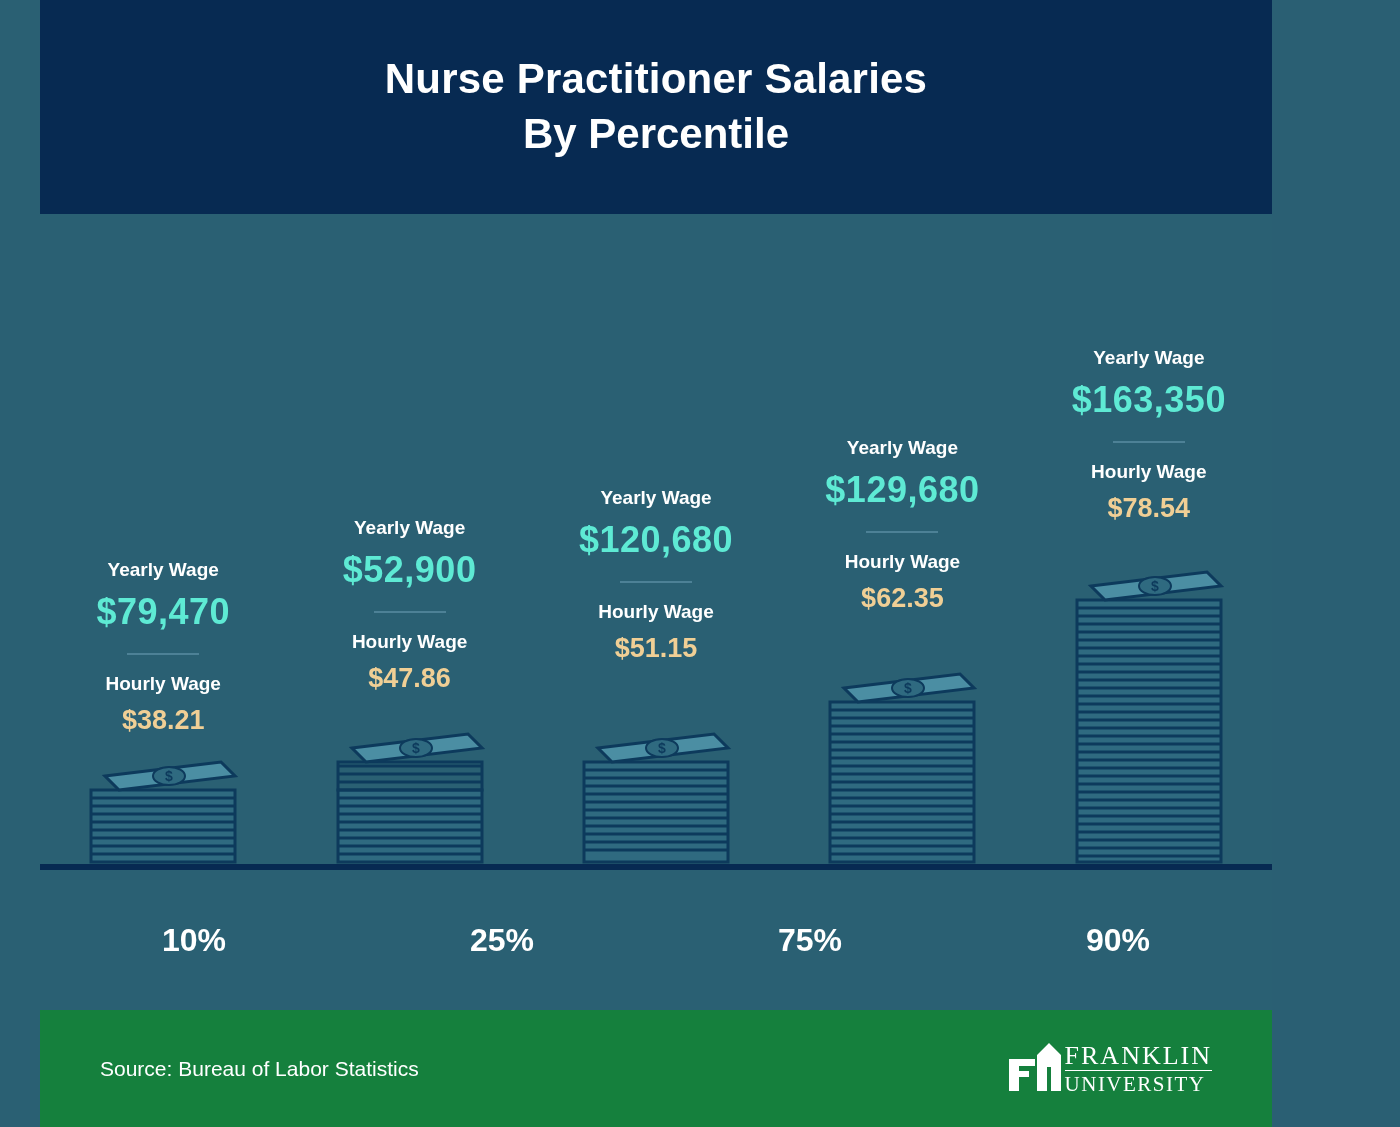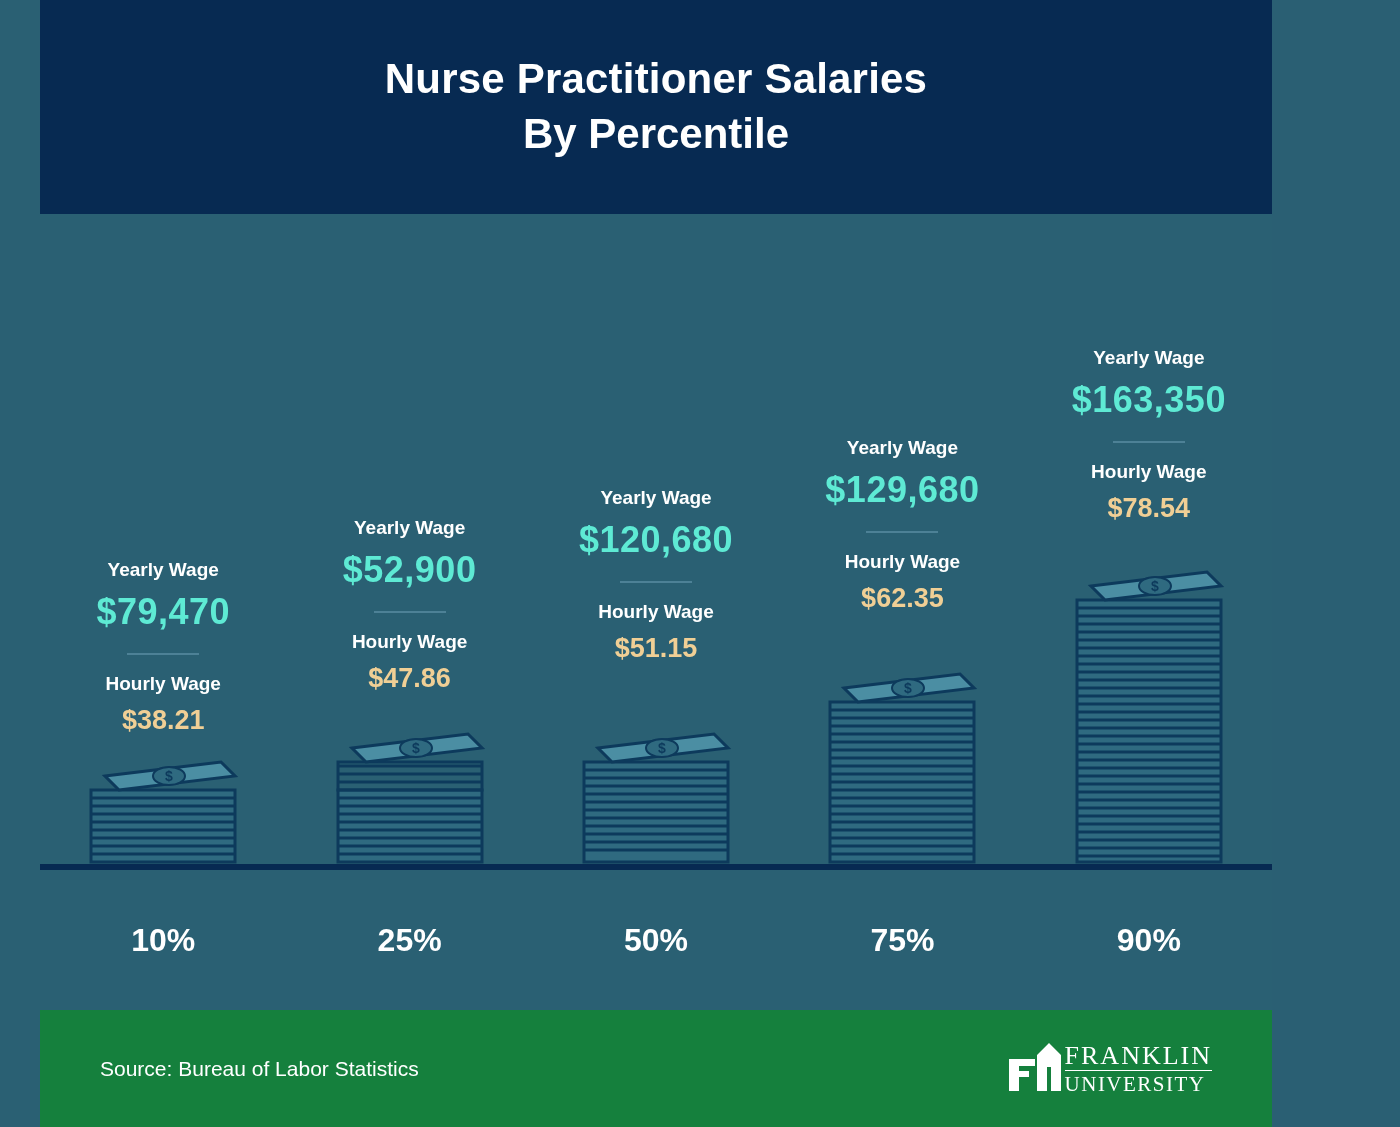--- a/index.html
+++ b/index.html
@@ -402,21 +402,20 @@
         </div>
       </div>
 
     </div>
     <div class="baseline"></div>
   </div>
 
   <div class="axis">
     <div class="acol">10%</div>
     <div class="acol">25%</div>
-    <div class="acol">50%</div>
     <div class="acol">75%</div>
     <div class="acol">90%</div>
   </div>
 
   <div class="footer">
     <div class="source">Source: Bureau of Labor Statistics</div>
     <div class="logo">
       <span>
         <svg width="56" height="52" viewBox="0 0 56 52">
           <rect x="2" y="18" width="10" height="32" fill="#ffffff"></rect>

